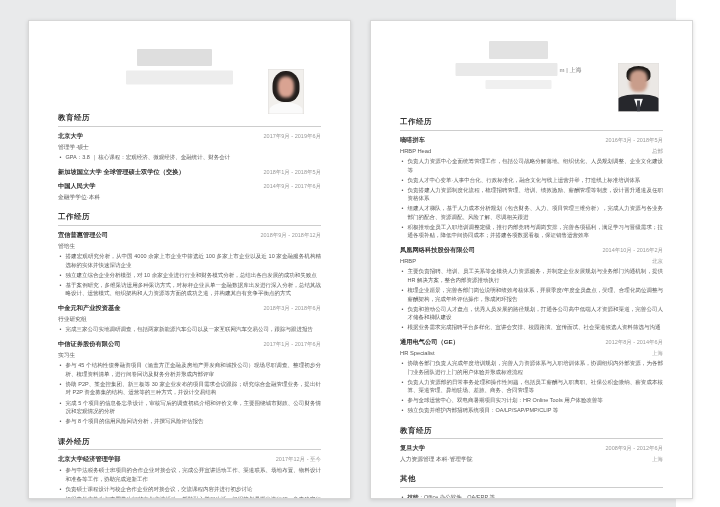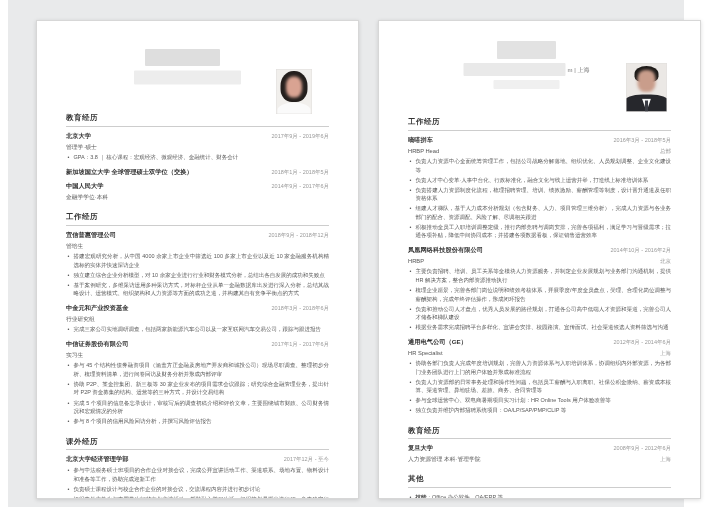--- a/index.html
+++ b/index.html
@@ -1,17 +1,17 @@
 <!DOCTYPE html>
 <html><head>
 <meta charset="utf-8">
 <style>
   html,body{margin:0;padding:0;width:720px;height:507px;overflow:hidden;
     font-family:"Liberation Sans","DejaVu Sans",sans-serif;}
-  .canvas{position:relative;width:676px;height:507px;background:#e9eaeb;margin-left:8px;}
+  .canvas{position:relative;width:676px;height:507px;background:#e9eaeb;}
   .page{position:absolute;top:20px;width:321px;height:477px;background:#fff;
     border:1px solid #d7d7d7;box-shadow:0 1px 4px rgba(0,0,0,.14);overflow:hidden;}
   .page.left{left:28px;}
   .page.right{left:370px;}
   .inner{position:relative;width:642px;height:954px;transform:scale(.5);
     transform-origin:0 0;box-sizing:border-box;padding:30px 58px 30px 58px;}
   
   .hdr{position:relative;}
   .hdr.l{height:106px;}
   .hdr.r{height:130px;}

